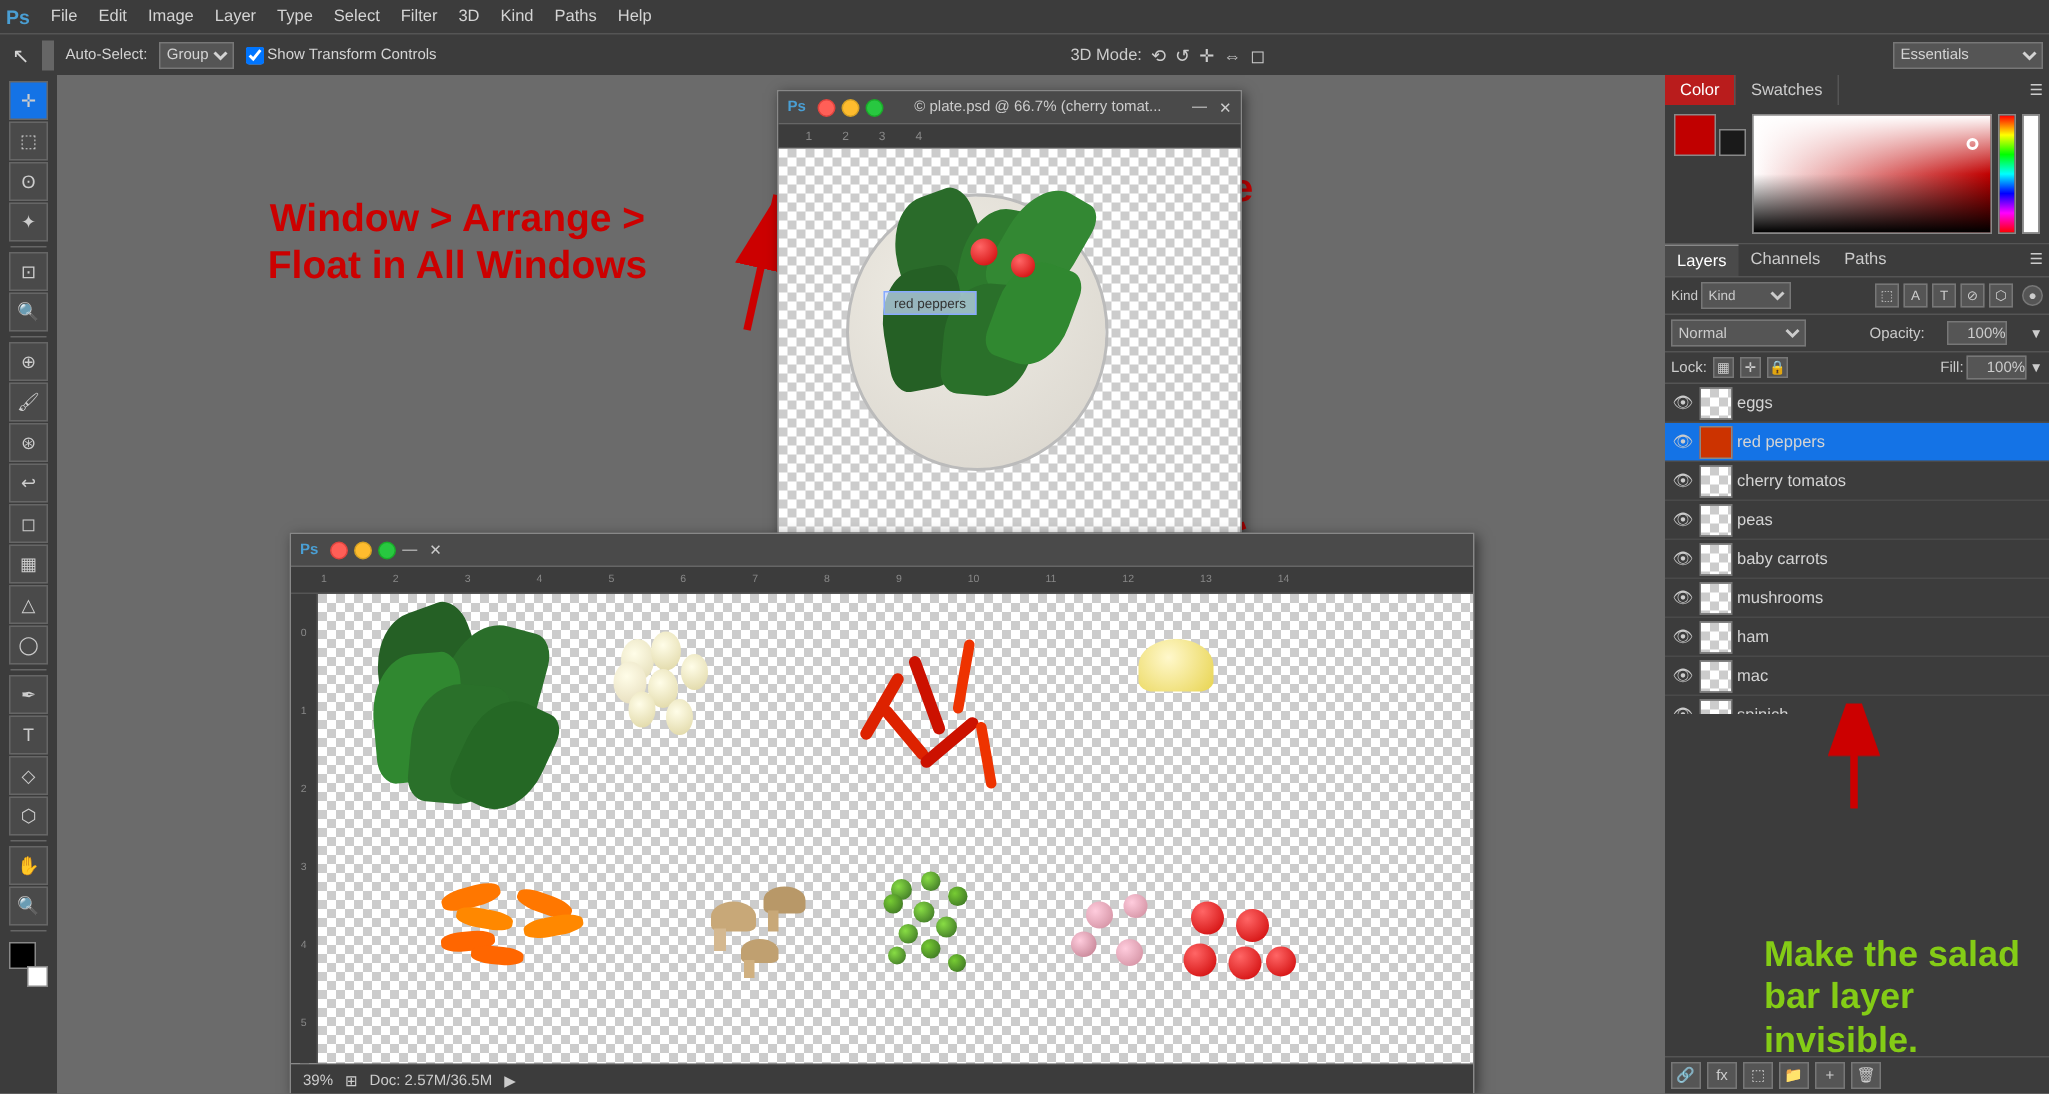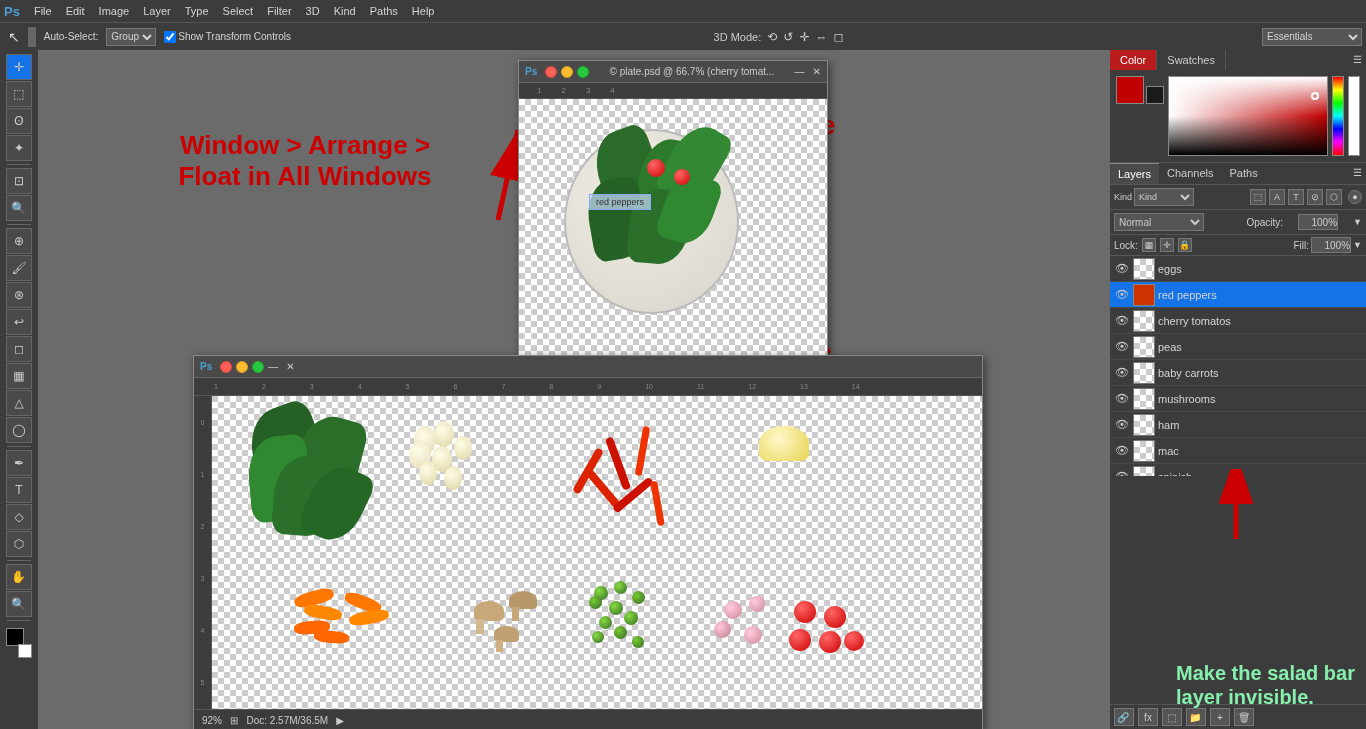--- a/index.html
+++ b/index.html
@@ -706,21 +706,21 @@
       <div style="position:absolute;top:205px;left:590px;width:80px;height:65px;">
         <div style="position:absolute;top:0;left:10px;width:22px;height:22px;border-radius:50%;background:radial-gradient(circle at 35%30%,#ff6666,#cc0000);"></div>
         <div style="position:absolute;top:5px;left:40px;width:22px;height:22px;border-radius:50%;background:radial-gradient(circle at 35%30%,#ff6666,#cc0000);"></div>
         <div style="position:absolute;top:28px;left:5px;width:22px;height:22px;border-radius:50%;background:radial-gradient(circle at 35%30%,#ff6666,#cc0000);"></div>
         <div style="position:absolute;top:30px;left:35px;width:22px;height:22px;border-radius:50%;background:radial-gradient(circle at 35%30%,#ff6666,#cc0000);"></div>
         <div style="position:absolute;top:30px;left:60px;width:20px;height:20px;border-radius:50%;background:radial-gradient(circle at 35%30%,#ff6666,#cc0000);"></div>
       </div>
 
     </div>
     <div class="window-bottom-bar">
-      <span>92%</span>
+      <span>39%</span>
       <span style="cursor:pointer;">⊞</span>
       <span>Doc: 2.57M/36.5M</span>
       <span style="cursor:pointer;">▶</span>
     </div>
   </div>
 
 </div>
 
 <div id="right-panel">
 
@@ -862,21 +862,21 @@
     <div class="layers-bottom">
       <div class="layers-bottom-btn">🔗</div>
       <div class="layers-bottom-btn">fx</div>
       <div class="layers-bottom-btn">⬚</div>
       <div class="layers-bottom-btn">📁</div>
       <div class="layers-bottom-btn">+</div>
       <div class="layers-bottom-btn">🗑</div>
     </div>
   </div>
 
-  <div class="annotation" style="position:absolute;bottom:20px;right:10px;font-size:20px;width:180px;text-align:left;color:#86efac;">
+  <div class="annotation" style="position:absolute;bottom:20px;right:10px;font-size:24px;width:180px;text-align:left;color:#84cc16;">
     <span>Make the
 salad bar
 layer
 invisible.</span>
   </div>
 
   <svg style="position:absolute;bottom:180px;right:100px;width:60px;height:80px;" viewBox="0 0 60 80">
     <defs>
       <marker id="arrowhead3" markerWidth="10" markerHeight="7" refX="5" refY="3.5" orient="auto">
         <polygon points="0 0, 10 3.5, 0 7" fill="#cc0000"></polygon>

